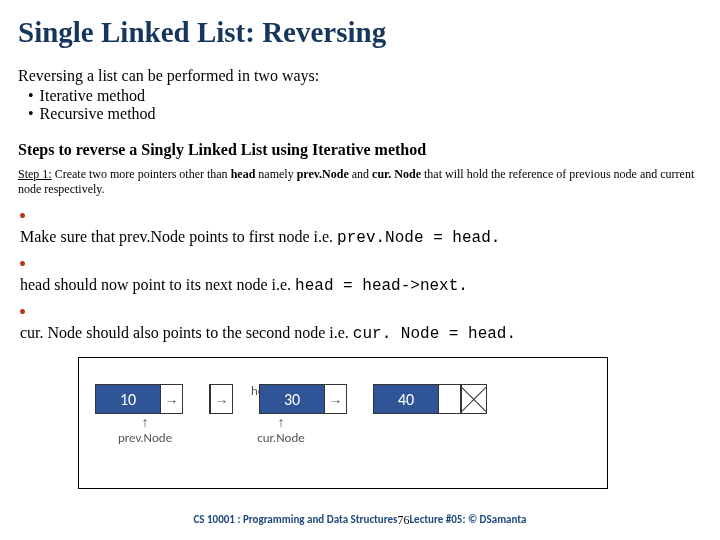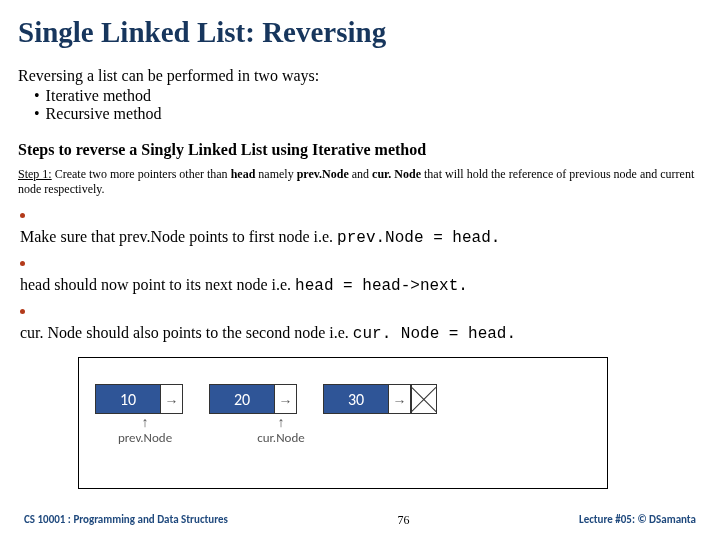--- a/index.html
+++ b/index.html
@@ -12,21 +12,21 @@
     position: relative;
     padding: 8px 18px 0 18px;
   }
   h1 {
     font-size: 29px;
     color: #17365d;
     font-weight: bold;
     margin: 8px 0 18px 0;
   }
   .intro { font-size: 16px; margin-bottom: 2px; }
-  .m-bullet { font-size: 16px; margin-left: 16px; }
+  .m-bullet { font-size: 16px; margin-left: 10px; }
   .m-bullet .dot { color: #000; margin-right: 6px; }
   .subtitle { font-size: 16px; font-weight: bold; margin: 18px 0 8px 0; }
   .step {
     font-size: 12px;
     margin-bottom: 8px;
     line-height: 1.25;
   }
   .step .u { text-decoration: underline; }
   .bl {
     font-size: 16px;
@@ -115,21 +115,21 @@
     gap: 56px;
     font-family: Calibri, Arial, sans-serif;
     font-size: 13px; color: #555;
     margin-top: 0;
   }
   .bot-col { display: flex; flex-direction: column; align-items: center; width: 80px; }
 
   .footer {
     position: absolute;
     bottom: 12px; left: 0; right: 0;
-    display: flex; justify-content: space-between;
+    display: flex; justify-content: center;
     font-family: Calibri, Arial, sans-serif;
     font-weight: bold;
     font-size: 11px;
     color: #1f497d;
     padding: 0 24px;
   }
   .footer .page { font-family: "Times New Roman", serif; font-size: 12px; font-weight: normal; color: #000; }
 
   .diagram { position: relative; height: 102px; }
 </style>
@@ -167,31 +167,34 @@
     <span class="arrow-down" style="left:170px; top:11px;">↓</span>
 
     <div class="dia-row">
       <div class="node">
         <div class="val">10</div>
         <div class="ptr">
             <span class="arrow-r">→</span>
           </div>
       </div>
       <div class="node">
-        <div class="val">20</div>
         <div class="ptr">
             <span class="arrow-r">→</span>
           </div>
       </div>
       <div class="node">
         <div class="val">30</div>
         <div class="ptr">
             <span class="arrow-r">→</span>
           </div>
       </div>
+      <div class="node">
+        <div class="val">40</div>
+        <div class="ptr"></div>
+      </div>
       <div class="term"></div>
     </div>
 
     <div class="bot-labels">
       <div class="bot-col">
         <span class="arrow-up">↑</span>
         <span>prev.Node</span>
       </div>
       <div class="bot-col">
         <span class="arrow-up">↑</span>

